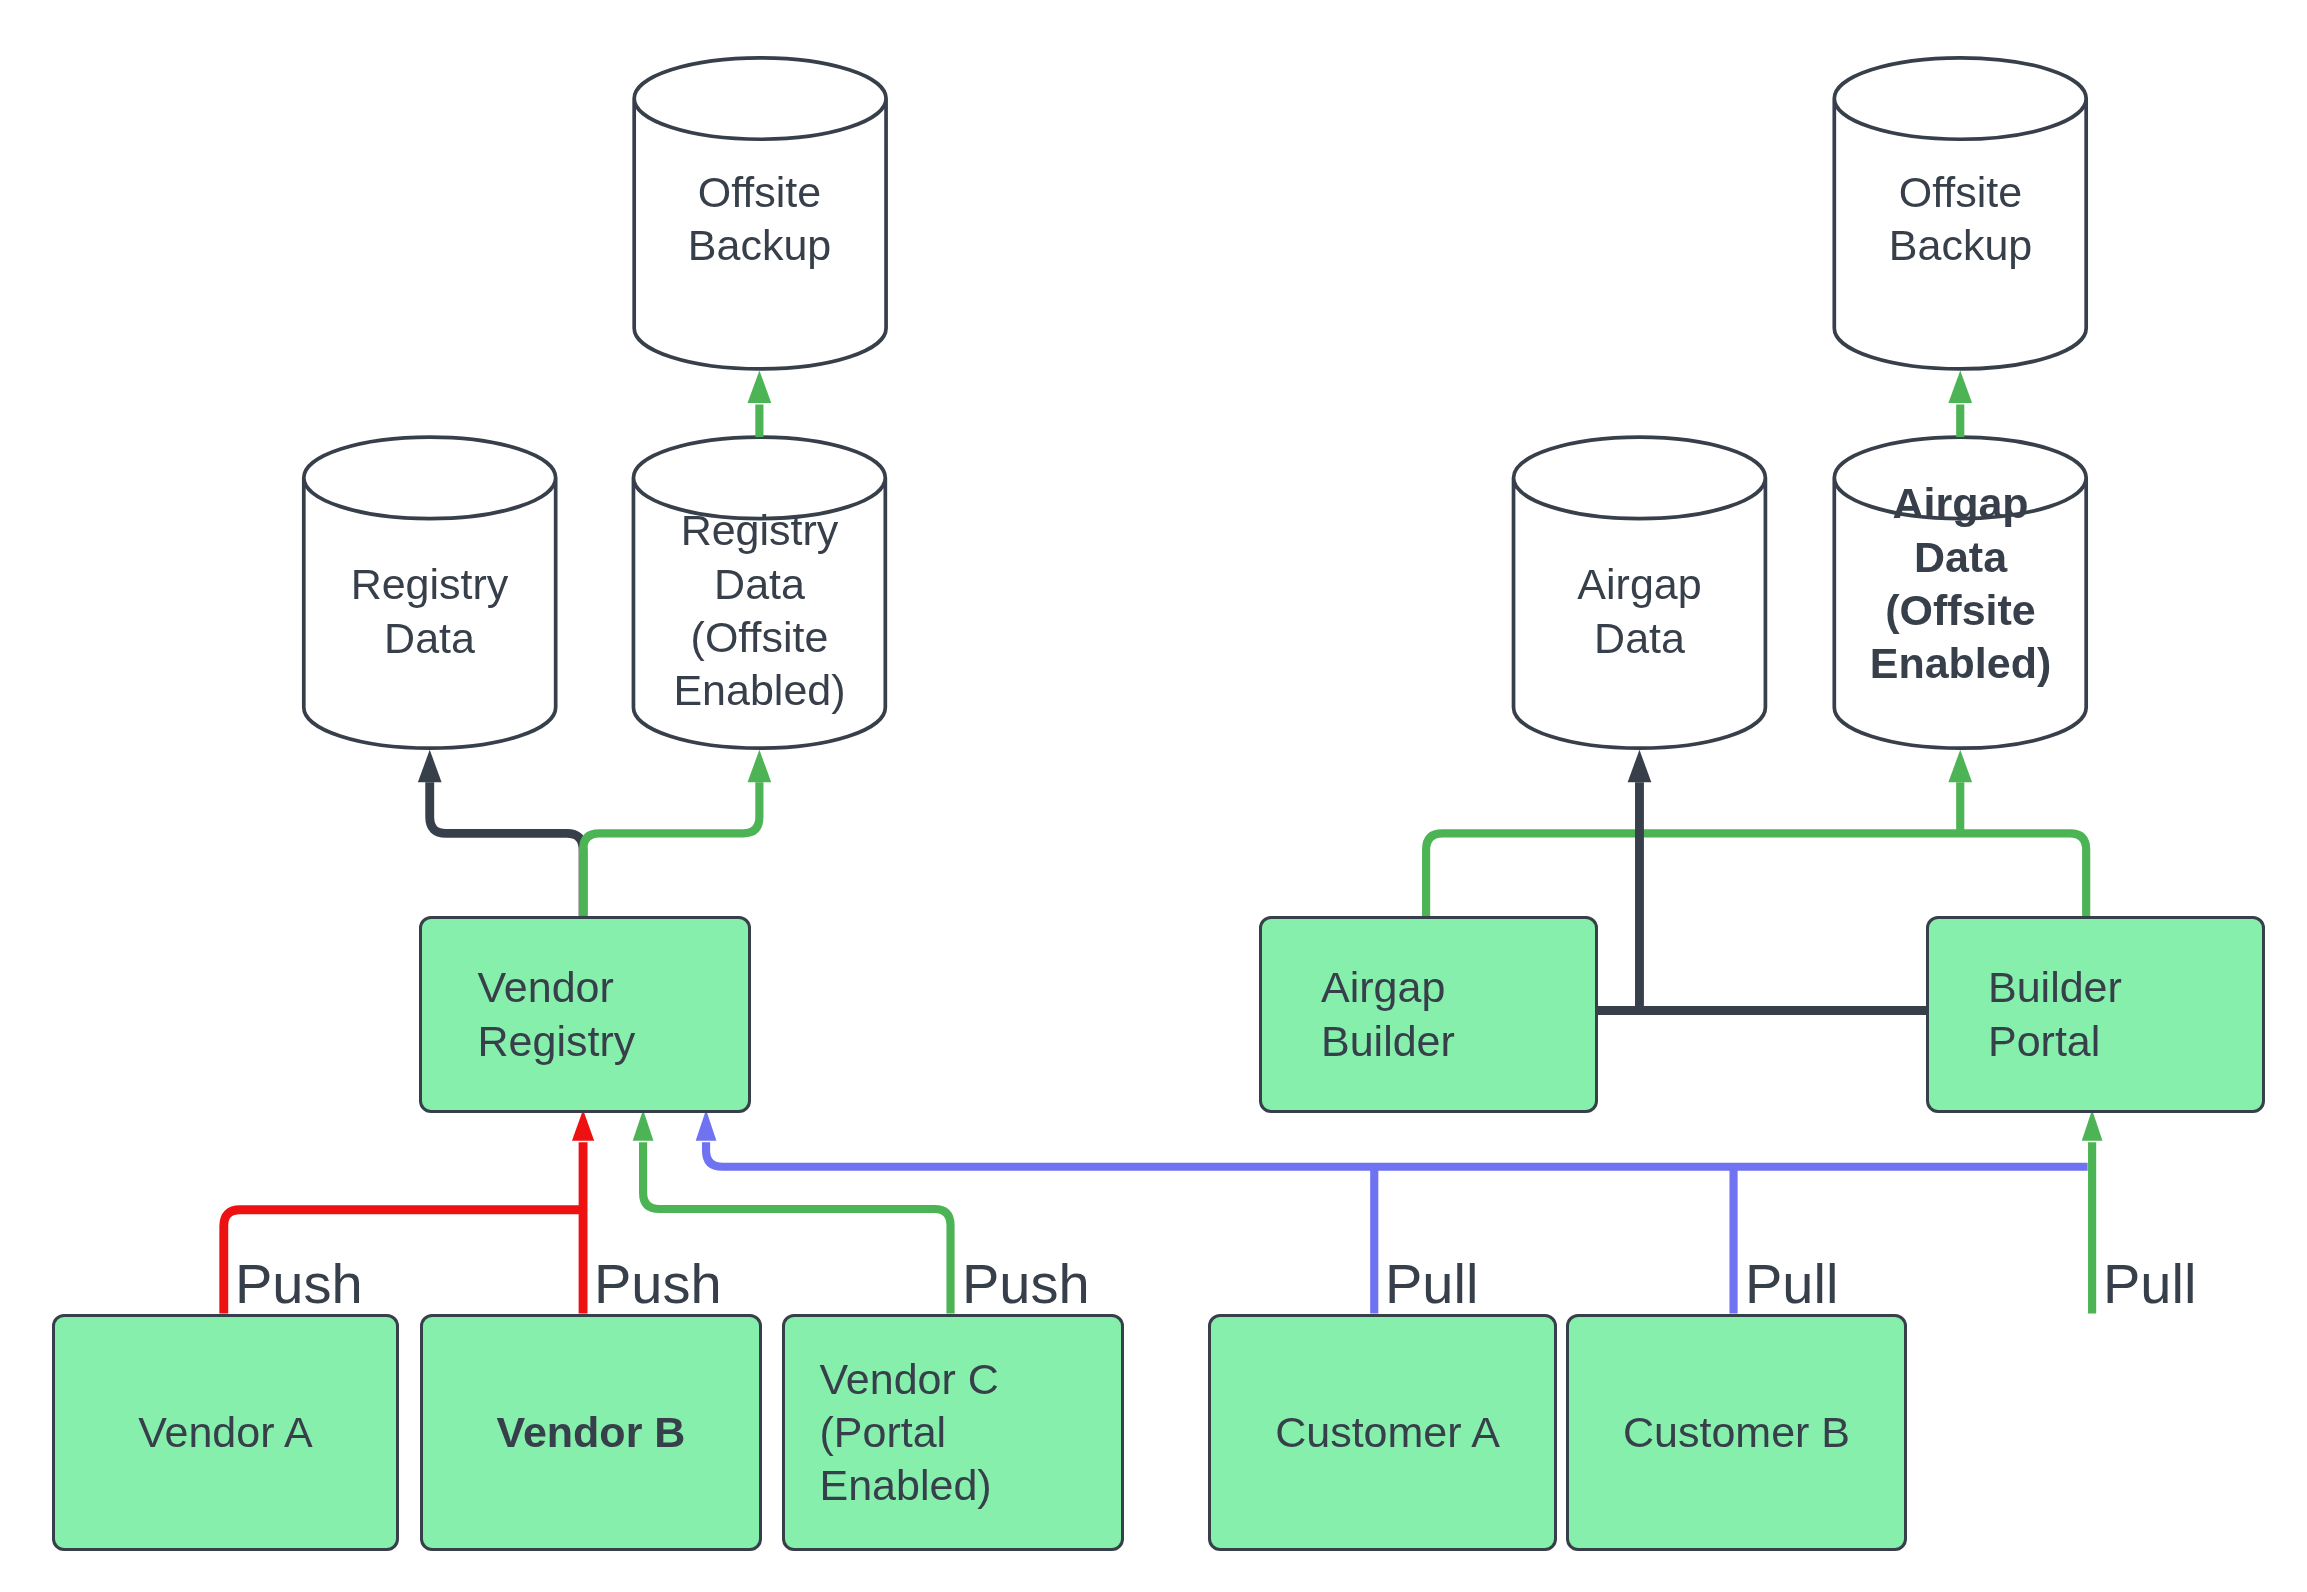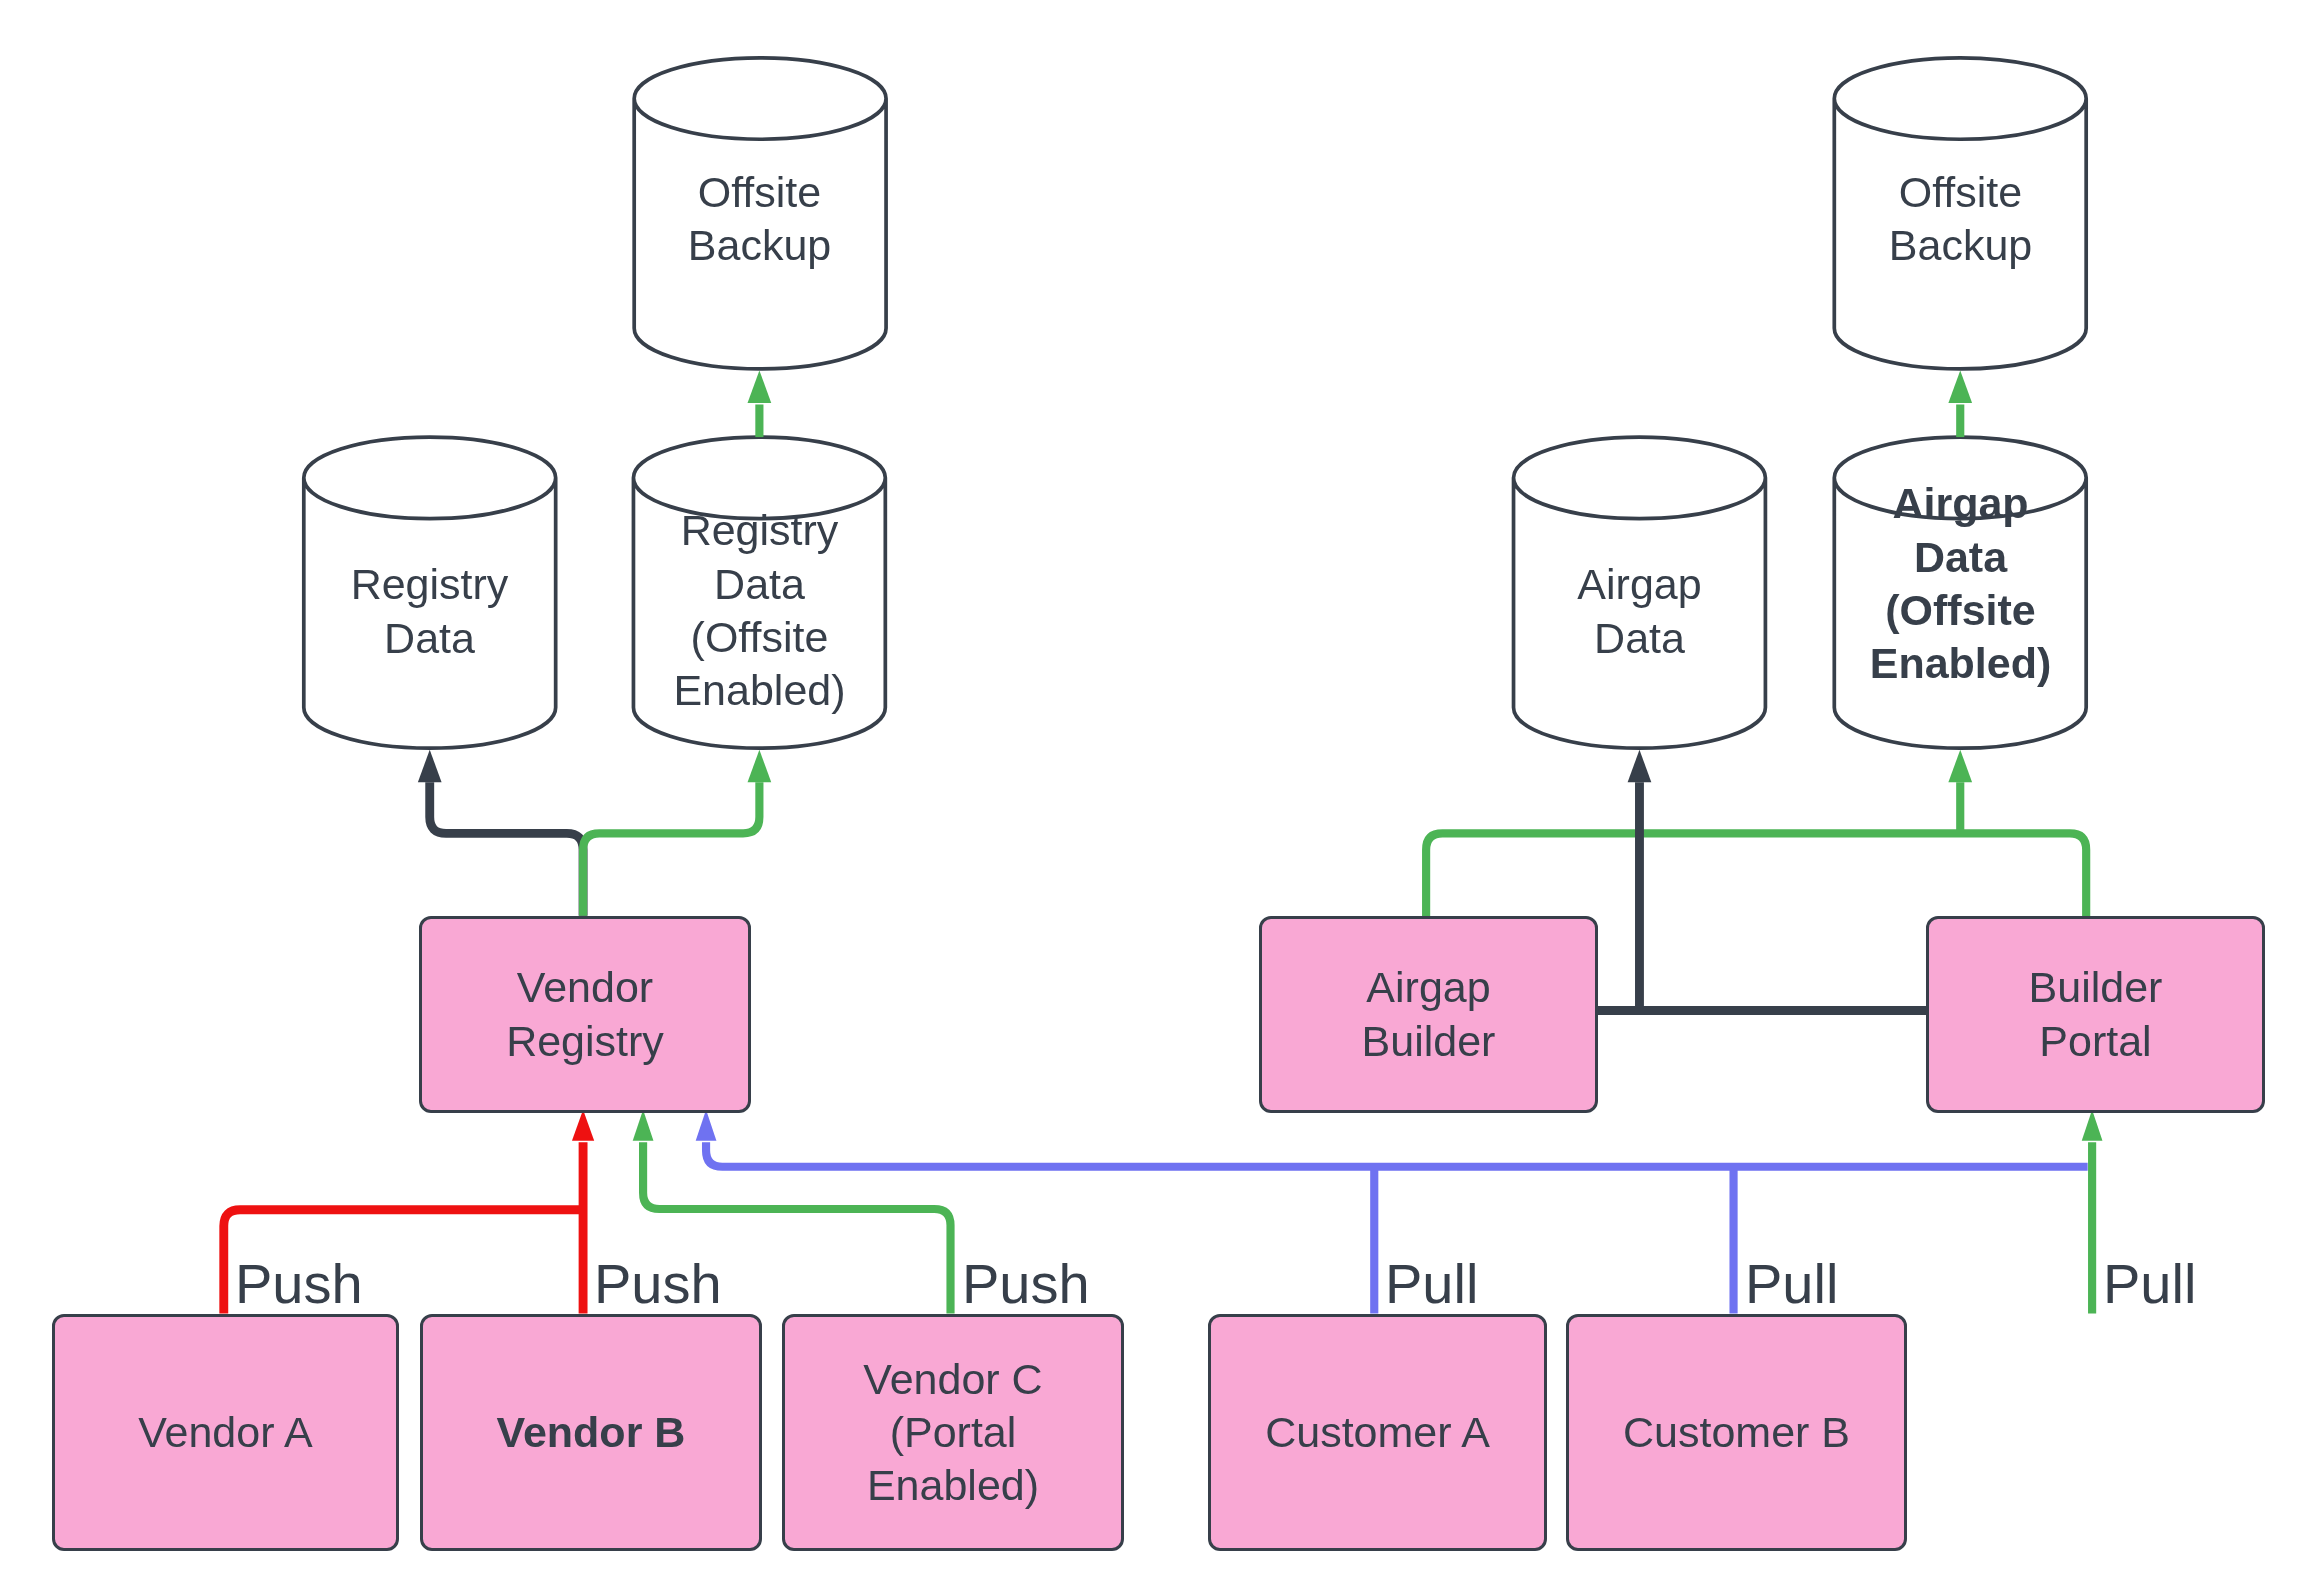--- a/index.html
+++ b/index.html
@@ -9,22 +9,22 @@
   .cyl{fill:#ffffff;stroke:var(--stroke);stroke-width:5;}
   .e{fill:none;stroke-width:11;}
   .e.dark{stroke:var(--stroke);stroke-width:12;}
   .e.green{stroke:var(--green);}
   .e.red{stroke:var(--red);stroke-width:12;}
   .e.purple{stroke:var(--purple);}
   .ah.dark{fill:var(--stroke);}
   .ah.green{fill:var(--green);}
   .ah.red{fill:var(--red);}
   .ah.purple{fill:var(--purple);}
-  .node{position:absolute;background:#f9a8d4;border:3.7px solid var(--stroke);border-radius:12px;
-        display:flex;align-items:center;justify-content:center;text-align:center;
+  .node{position:absolute;background:#86efac;border:3.7px solid var(--stroke);border-radius:12px;
+        display:flex;align-items:center;justify-content:center;text-align:left;
         font-size:43px;line-height:1.24;}
   .node .lbl{max-width:267px;}
   .node.mid .lbl{max-width:215px;}
   .cyl-label{position:absolute;display:flex;align-items:center;justify-content:flex-end;
              text-align:center;font-size:43px;line-height:1.24;pointer-events:none;}
   .cyl-label .lbl{max-width:207px;}
   .edge-label{position:absolute;font-size:56px;white-space:nowrap;}
 </style>
 </head>
 <body>
@@ -122,21 +122,21 @@
 
   <div class="node" style="left:52px;top:1314px;width:341px;height:231px;">
     <div class="lbl">Vendor A</div>
     </div>
   <div class="node" style="left:420px;top:1314px;width:336px;height:231px;font-weight:bold;">
     <div class="lbl">Vendor B</div>
     </div>
   <div class="node" style="left:782px;top:1314px;width:336px;height:231px;">
     <div class="lbl">Vendor C (Portal Enabled)</div>
     </div>
-  <div class="node" style="left:1208px;top:1314px;width:333px;height:231px;">
+  <div class="node" style="left:1208px;top:1314px;width:333px;height:231px;padding-left:10px;">
     <div class="lbl">Customer A</div>
     </div>
   <div class="node" style="left:1566px;top:1314px;width:335px;height:231px;">
     <div class="lbl">Customer B</div>
     </div>
 
   <div class="edge-label" style="left:235px;top:1251px;">Push</div>
   <div class="edge-label" style="left:594px;top:1251px;">Push</div>
   <div class="edge-label" style="left:962px;top:1251px;">Push</div>
   <div class="edge-label" style="left:1385px;top:1251px;">Pull</div>

